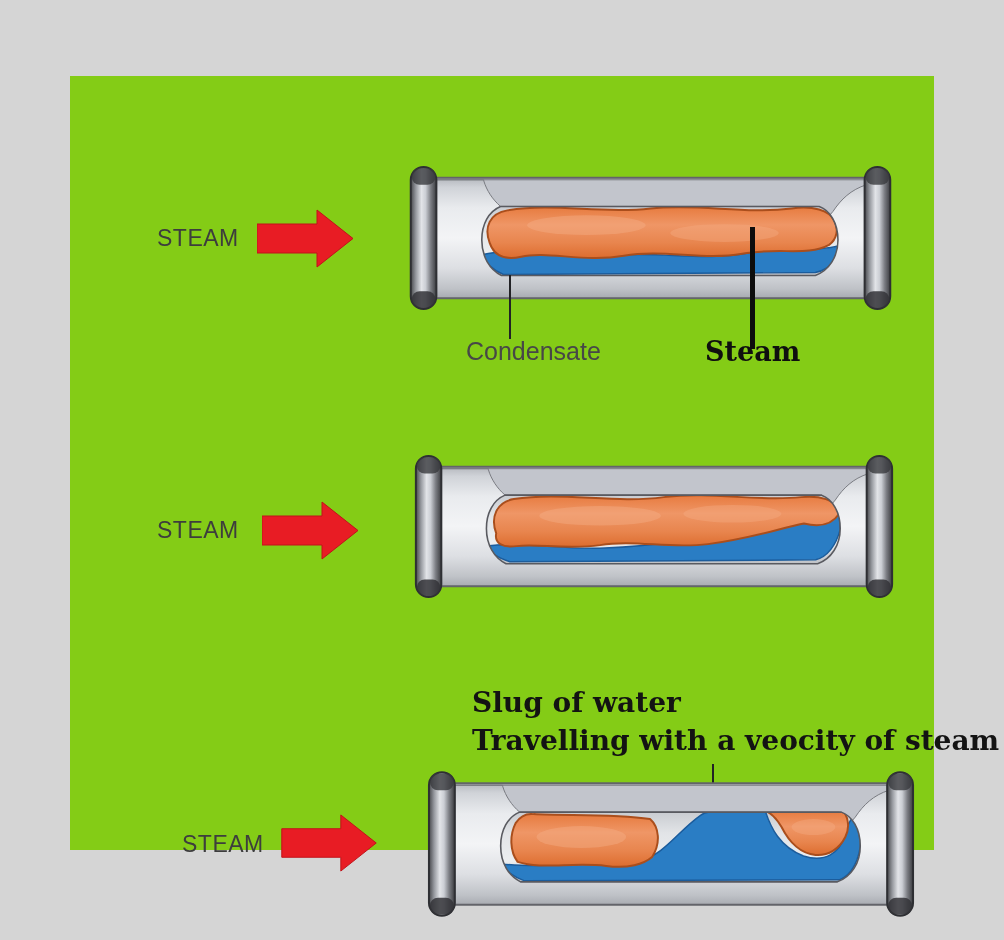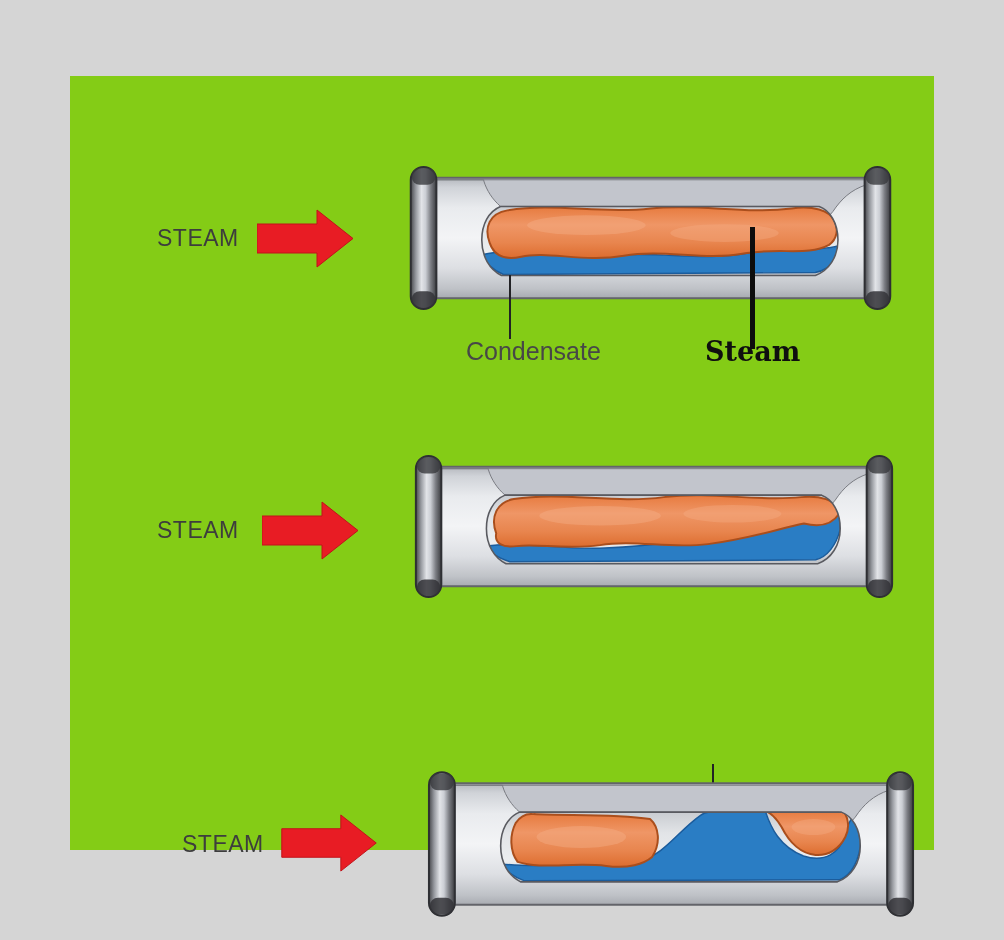--- a/index.html
+++ b/index.html
@@ -173,20 +173,24 @@
       <rect x="13" y="4" width="24" height="17" rx="8" fill="#38393d" opacity="0.8"></rect>
       <rect x="13" y="129" width="24" height="17" rx="8" fill="#323337" opacity="0.85"></rect>
     </g>
     <g>
       <rect x="472" y="3" width="26" height="144" rx="13" fill="url(#fg2)" stroke="#2e2f33" stroke-width="2"></rect>
       <rect x="473" y="4" width="24" height="17" rx="8" fill="#38393d" opacity="0.8"></rect>
       <rect x="473" y="129" width="24" height="17" rx="8" fill="#323337" opacity="0.85"></rect>
     </g>
   </svg>
 
+  <div class="caption">
+    <div>Slug of water</div>
+    <div>Travelling with a veocity of steam</div>
+  </div>
   <div class="leader" style="left:642px;top:688px;width:2px;height:56px;"></div>
 
   <div class="flow-label" style="left:112px;top:755px;">STEAM</div>
 
   <svg class="arrow-svg" style="left:210px;top:736px;" width="99" height="62" viewBox="0 0 97 63">
     <polygon points="0,17 60,17 60,3 96,31.5 60,60 60,46 0,46" fill="#e81c24" stroke="#c2121a" stroke-width="1"></polygon>
   </svg>
 
   <svg class="pipe-svg" style="left:347px;top:692px;" width="508" height="152" viewBox="0 0 510 150">
     <defs>

